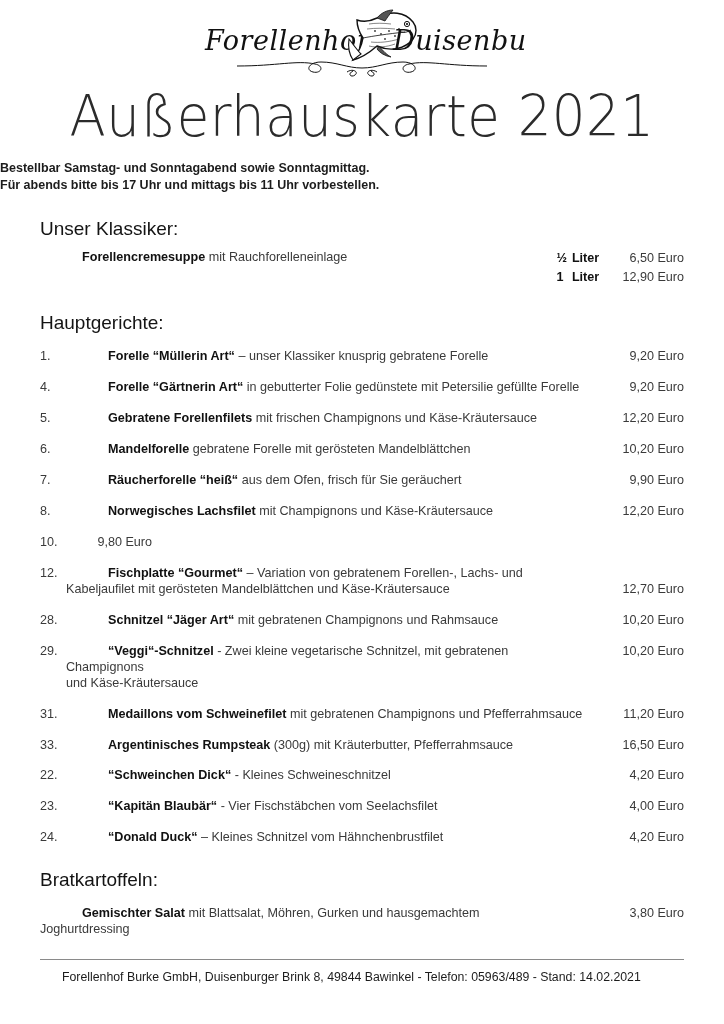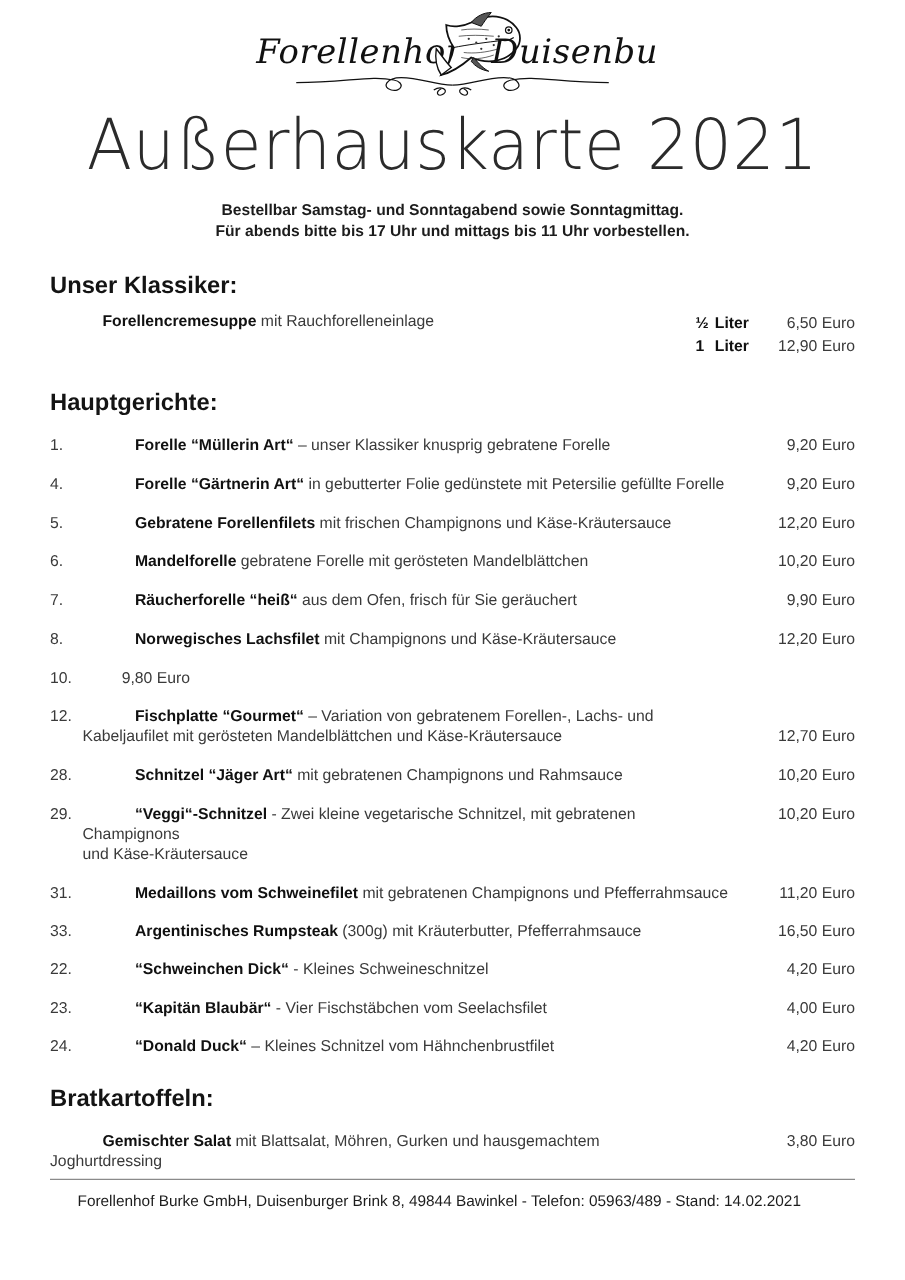--- a/index.html
+++ b/index.html
@@ -39,36 +39,36 @@
     font-weight: 300;
     font-size: 53px;
     line-height: 58px;
     letter-spacing: 0.5px;
     color: #2b2b2b;
     margin: 6px 0 0 0;
     -webkit-text-stroke: 0px;
     transform: scaleY(1.06);
   }
   .subtitle {
-    text-align: center;
+    text-align: left;
     font-size: 12.5px;
     font-weight: bold;
     line-height: 17px;
     color: #1c1c1c;
     margin-top: 14px;
   }
 
   
   .sheet {
     padding: 0 40px 0 40px;
     box-sizing: border-box;
   }
   .section-head {
     font-size: 19px;
-    font-weight: bold;
+    font-weight: normal;
     color: #141414;
     margin: 0;
     padding: 0;
   }
   .sec-klassiker  { margin-top: 24px; }
   .sec-haupt      { margin-top: 25px; }
   .sec-kinder     { margin-top: 23px; }
   .sec-beilagen   { margin-top: 24px; }
 
   
@@ -142,21 +142,21 @@
   .items .row { margin-top: 15px; }
   .items .row:first-child { margin-top: 14px; }
 
   .beilagen-items .row { margin-top: 18px; }
 
   
   .footer {
     position: absolute;
     left: 0;
     right: 0;
-    bottom: 56px;
+    bottom: 40px;
     padding: 0 40px;
     box-sizing: border-box;
   }
   .footer-rule {
     border: 0;
     border-top: 1px solid #8a8a8a;
     margin: 0 0 10px 0;
   }
   .footer-text {
     font-size: 12.3px;

